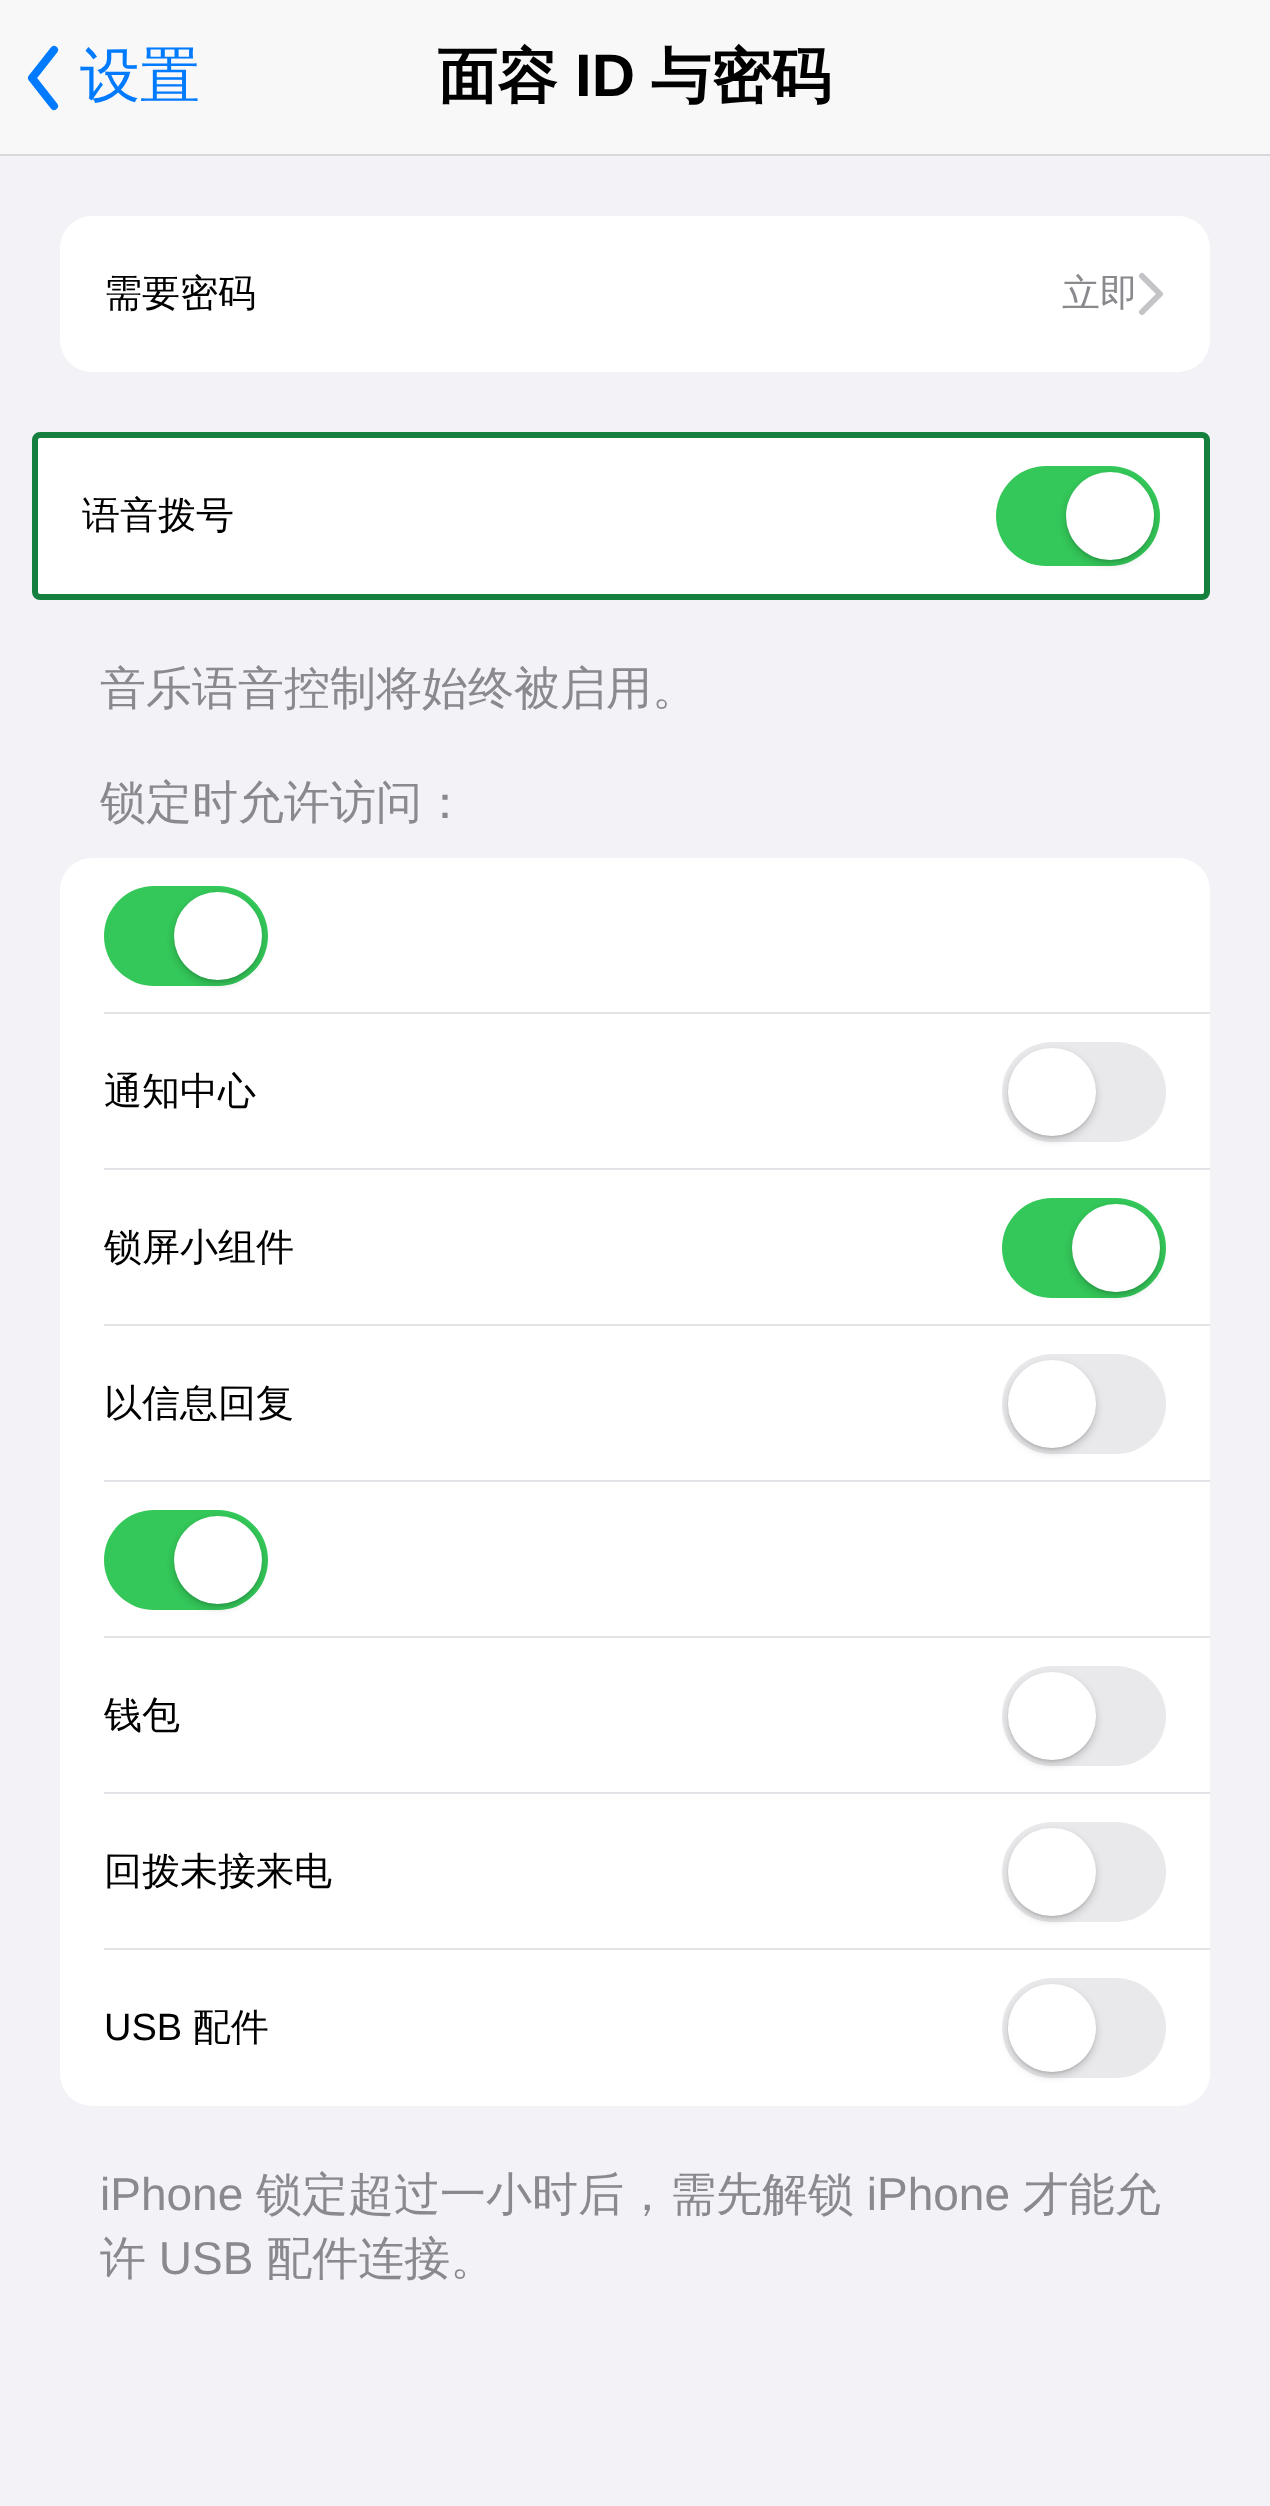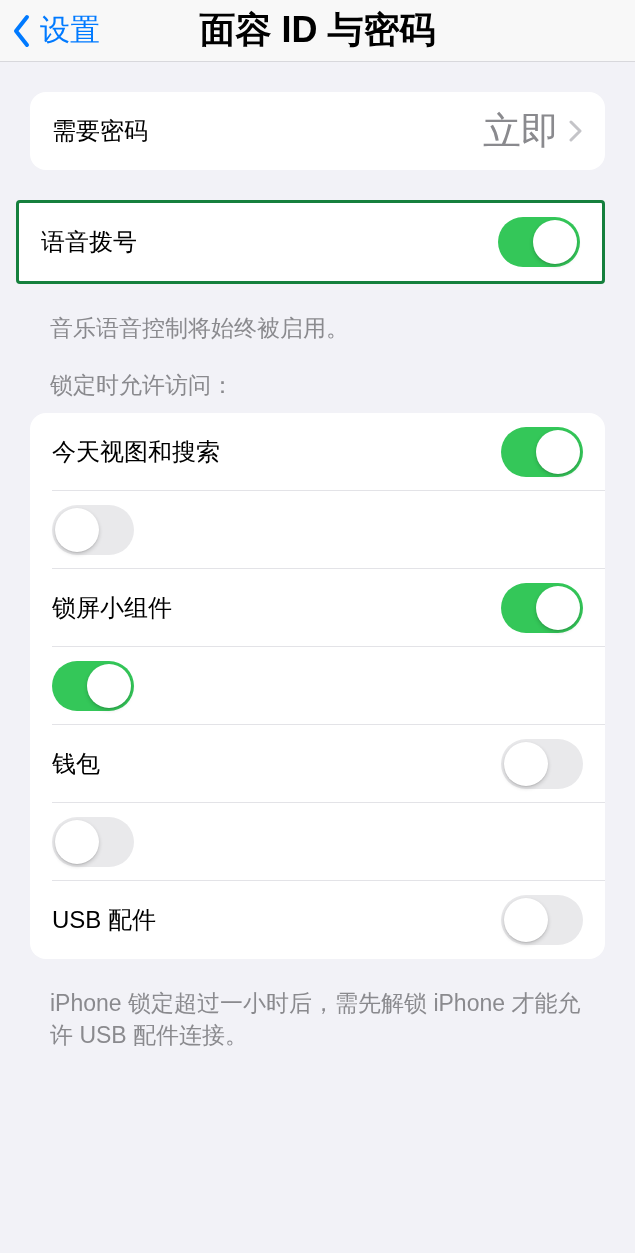--- a/index.html
+++ b/index.html
@@ -9,21 +9,21 @@
       -webkit-font-smoothing: antialiased;
     }
     body {
       width: 635px;
       height: 1253px;
       background: #f2f2f7;
       font-family: -apple-system, "PingFang SC", "Helvetica Neue", sans-serif;
       overflow: hidden;
     }
     .nav-bar {
-      height: 62px;
+      height: 78px;
       background: #f8f8f8;
       border-bottom: 1px solid #d8d8dc;
       display: flex;
       align-items: center;
       position: relative;
     }
     .back-button {
       display: flex;
       align-items: center;
       padding-left: 12px;
@@ -34,21 +34,21 @@
     .back-chevron {
       width: 20px;
       height: 34px;
       margin-right: 8px;
     }
     .nav-title {
       position: absolute;
       left: 0;
       right: 0;
       text-align: center;
-      font-size: 36px;
+      font-size: 30px;
       font-weight: 600;
       color: #000;
       pointer-events: none;
     }
     .content {
       padding: 0 0 20px 0;
     }
     .group {
       margin: 30px 30px 0 30px;
       background: #fff;
@@ -76,27 +76,26 @@
       bottom: 0;
       height: 1px;
       background: #e3e3e7;
     }
     .row.highlighted {
       outline: 3px solid #ee3124;
       outline-offset: -2px;
       z-index: 1;
     }
     .row-label {
-      font-size: 24px;
+      font-size: 19px;
       color: #000;
     }
     .row-value {
-      font-size: 38px;
+      font-size: 19px;
       color: #8a8a8e;
-      margin-right: 10px;
     }
     .right-detail {
       display: flex;
       align-items: center;
     }
     .chevron-right {
       width: 14px;
       height: 22px;
       fill: none;
       stroke: #c4c4c8;
@@ -182,48 +181,55 @@
         <div class="toggle-knob"></div>
       </div>
     </div>
   </div>
   <div class="footer-text">音乐语音控制将始终被启用。</div>
 
   <div class="header-text">锁定时允许访问：</div>
 
   <div class="group after-header" id="lock-access-list">
       <div class="row">
-        <span class="row-label">今天视图和搜索</span>
         <div class="toggle on">
           <div class="toggle-knob"></div>
         </div>
       </div>
       <div class="row">
+        <span class="row-label">通知中心</span>
         <div class="toggle off">
           <div class="toggle-knob"></div>
         </div>
       </div>
       <div class="row">
         <span class="row-label">锁屏小组件</span>
         <div class="toggle on">
           <div class="toggle-knob"></div>
         </div>
       </div>
       <div class="row">
+        <span class="row-label">以信息回复</span>
+        <div class="toggle off">
+          <div class="toggle-knob"></div>
+        </div>
+      </div>
+      <div class="row">
         <div class="toggle on">
           <div class="toggle-knob"></div>
         </div>
       </div>
       <div class="row">
         <span class="row-label">钱包</span>
         <div class="toggle off">
           <div class="toggle-knob"></div>
         </div>
       </div>
       <div class="row">
+        <span class="row-label">回拨未接来电</span>
         <div class="toggle off">
           <div class="toggle-knob"></div>
         </div>
       </div>
       <div class="row">
         <span class="row-label">USB 配件</span>
         <div class="toggle off">
           <div class="toggle-knob"></div>
         </div>
       </div>

